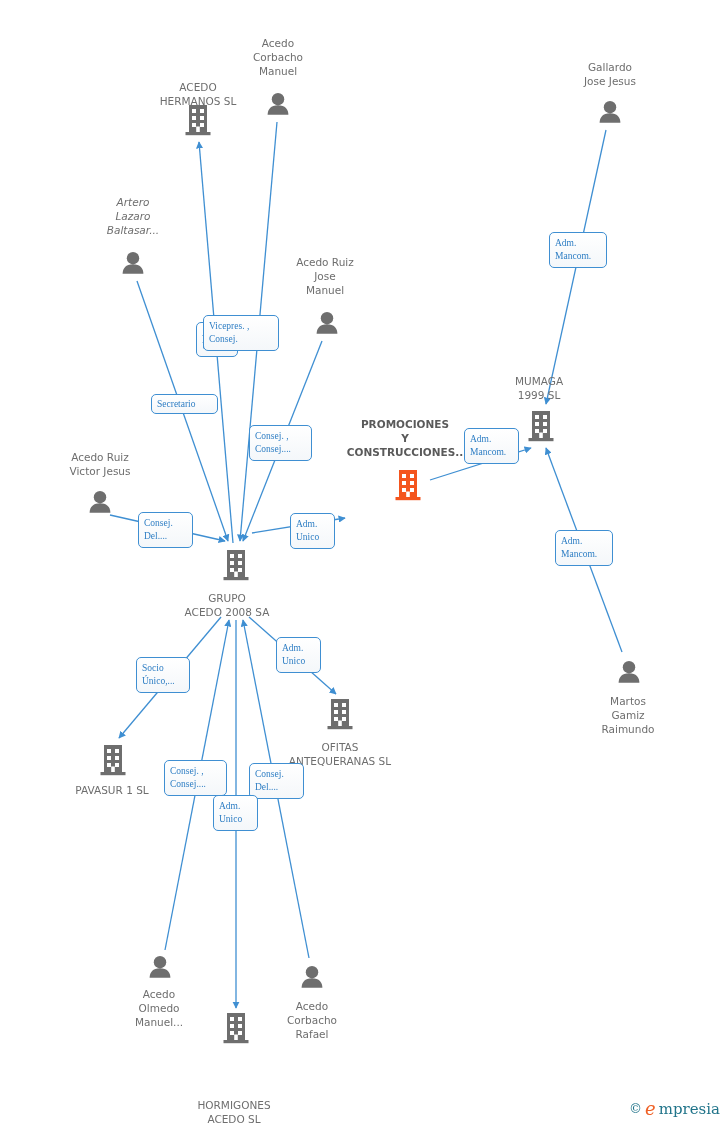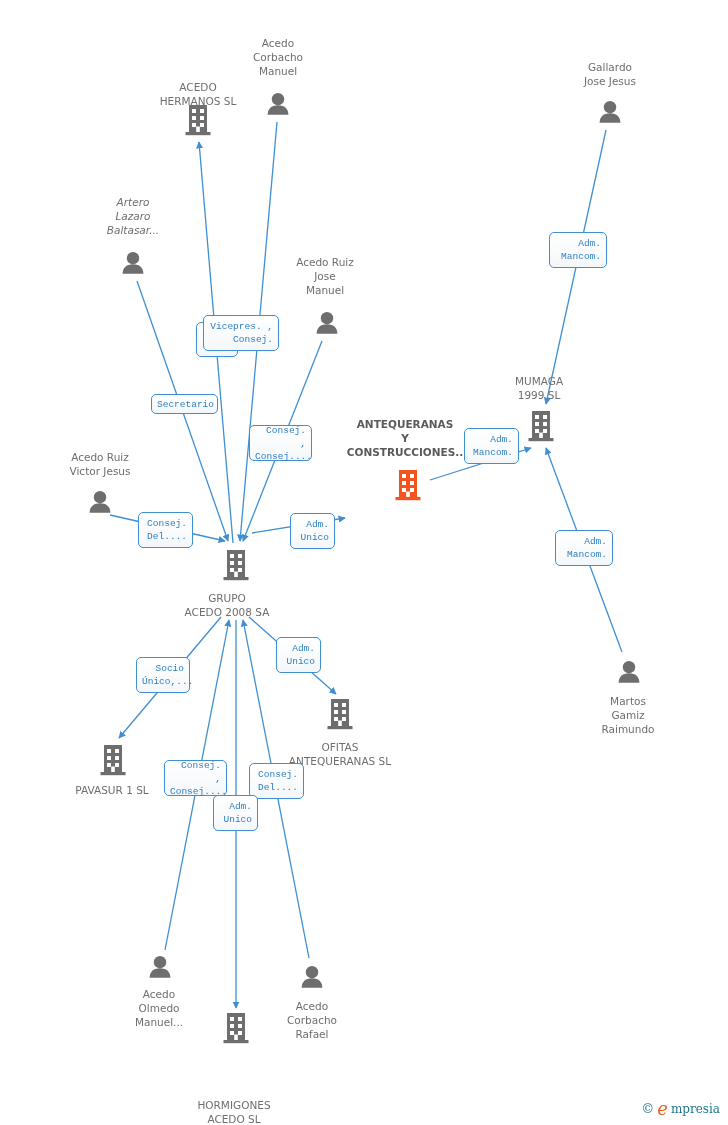--- a/index.html
+++ b/index.html
@@ -15,35 +15,35 @@
   }
   .node-label.focus{color:#5a5a5a;font-weight:bold;font-size:10.5px;letter-spacing:0px;}
   .edge-label{
     position:absolute;
     border:1.4px solid #3f8fd2;
     border-radius:5px;
     background:linear-gradient(#ffffff,#f4f7fa);
     color:#2e7ec4;
     font-size:9.5px;
     line-height:13px;
-    font-family:Liberation Mono, monospace;
-    text-align:right;
+    font-family:Liberation Serif, serif;
+    text-align:left;
     padding:3px 5px;
     white-space:pre-line;
     box-sizing:border-box;
     box-shadow:0 0 0 0 rgba(0,0,0,0);
   }
   #watermark{
     position:absolute;right:8px;bottom:6px;
     font-size:15px;color:#21748a;font-family:"DejaVu Serif", serif;
     display:flex;align-items:center;gap:3px;
   }
   #watermark .c{font-size:13px;color:#21748a;}
   #watermark .e{color:#ef6126;font-style:italic;font-size:18px;font-family:"DejaVu Serif",serif;}
-  #watermark .rest{color:#21748a;font-size:12px;}
+  #watermark .rest{color:#21748a;font-size:15px;}
 </style>
 </head>
 <body>
 
 <div id="canvas">
 
   <svg id="graph" viewBox="0 0 728 1125">
     <defs>
       <marker id="arrow" viewBox="0 0 10 10" refX="9" refY="5" markerWidth="5.5" markerHeight="5.5" orient="auto-start-reverse">
         <path d="M 0 0 L 10 5 L 0 10 z" fill="#3f8fd2"></path>
@@ -131,21 +131,21 @@
           <rect x="0.5" y="28" width="25" height="3.2" fill="#f4551e"></rect>
           <rect x="7" y="5" width="4" height="4" fill="#ffffff"></rect>
           <rect x="15" y="5" width="4" height="4" fill="#ffffff"></rect>
           <rect x="7" y="12" width="4" height="4" fill="#ffffff"></rect>
           <rect x="15" y="12" width="4" height="4" fill="#ffffff"></rect>
           <rect x="7" y="19" width="4" height="4" fill="#ffffff"></rect>
           <rect x="15" y="19" width="4" height="4" fill="#ffffff"></rect>
           <rect x="11.2" y="22.5" width="3.6" height="5.5" fill="#ffffff"></rect>
         </svg></div>
       <div class="node" style="left: 325px; top: 417px; width: 160px;">
-        <div class="node-label focus">ANTEQUERANAS
+        <div class="node-label focus">PROMOCIONES
 Y
 CONSTRUCCIONES..</div>
       </div>
       <div class="node" style="left: 528px; top: 410px; width: 26px; height: 32px;"><svg width="26" height="32" viewBox="0 0 26 32">
           <rect x="4" y="1" width="18" height="27" fill="#6e6e6e"></rect>
           <rect x="0.5" y="28" width="25" height="3.2" fill="#6e6e6e"></rect>
           <rect x="7" y="5" width="4" height="4" fill="#ffffff"></rect>
           <rect x="15" y="5" width="4" height="4" fill="#ffffff"></rect>
           <rect x="7" y="12" width="4" height="4" fill="#ffffff"></rect>
           <rect x="15" y="12" width="4" height="4" fill="#ffffff"></rect>

